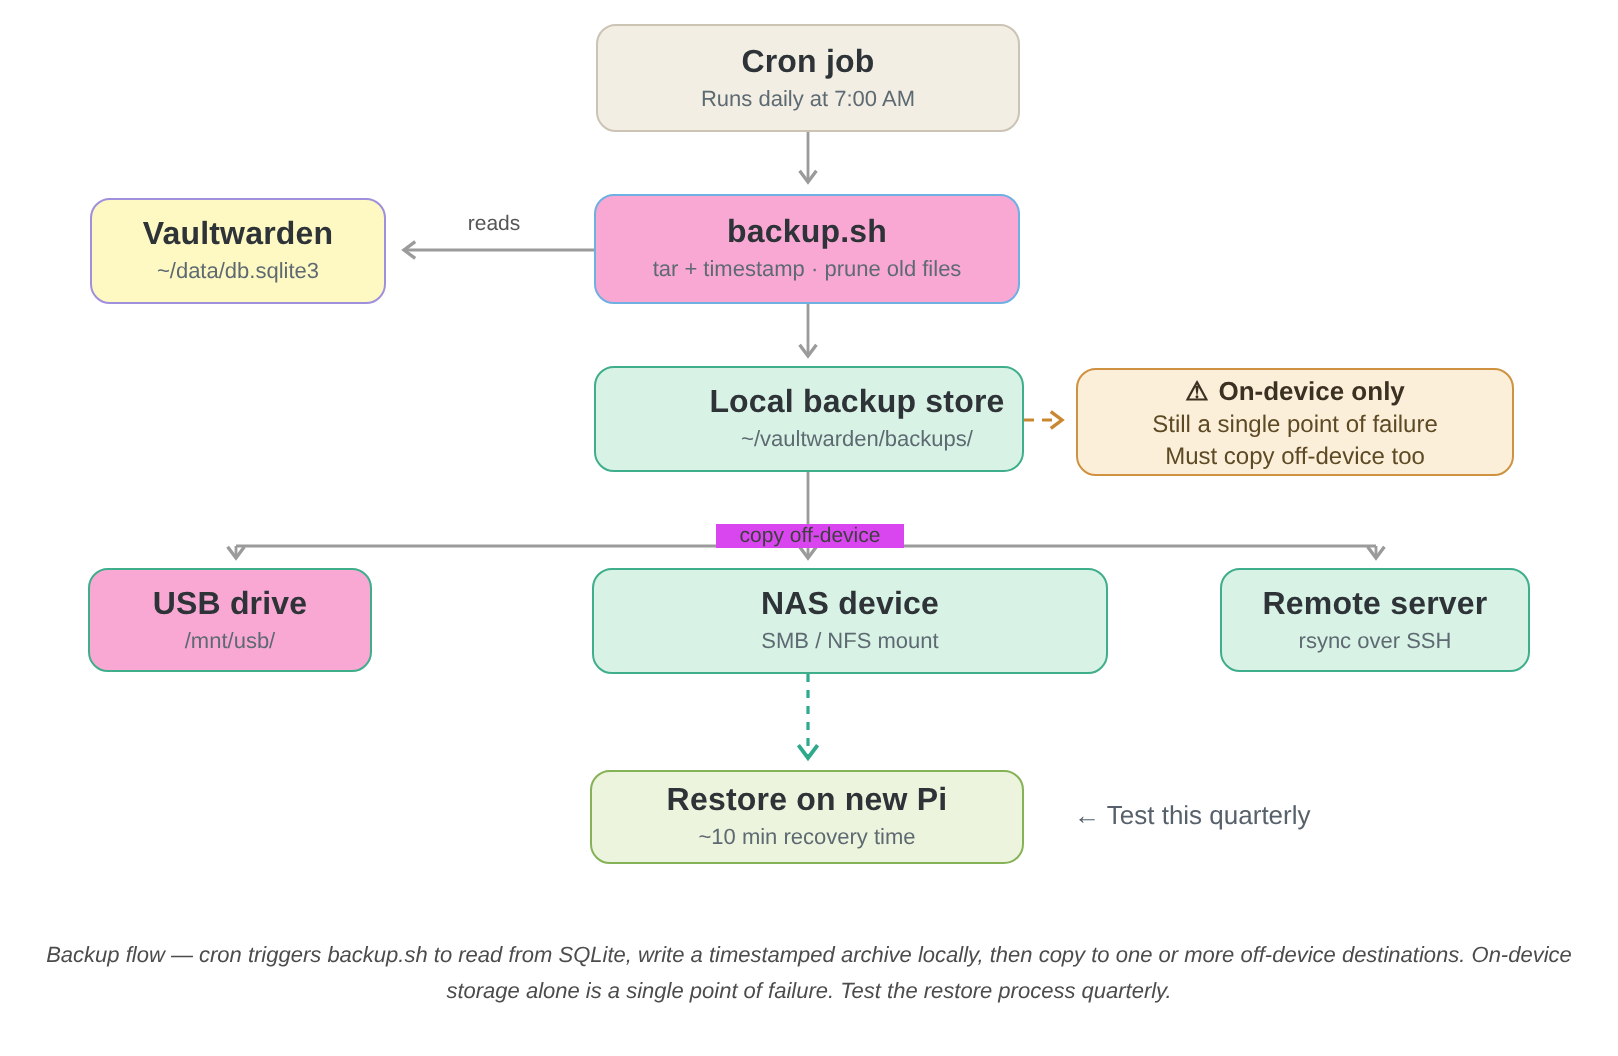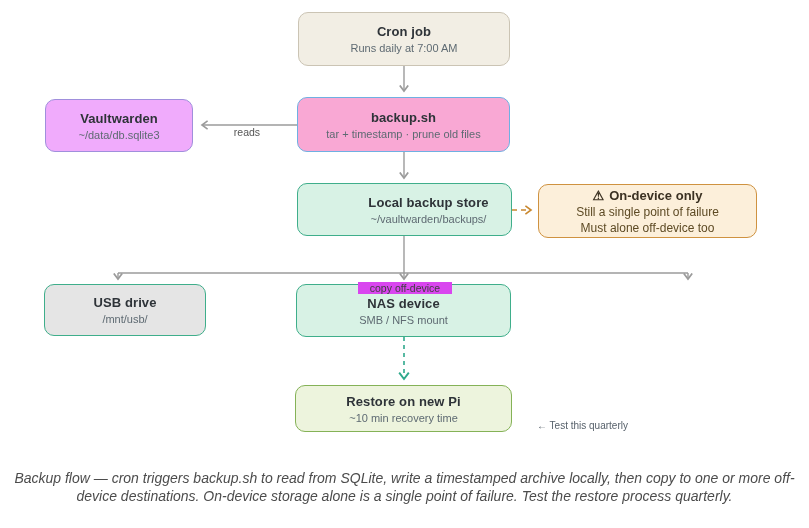--- a/index.html
+++ b/index.html
@@ -2,43 +2,43 @@
 <html><head>
 <meta charset="utf-8">
 <style>
   html,body{margin:0;padding:0;background:#ffffff;}
   body{font-family:"Liberation Sans", sans-serif;}
   .stage{position:relative;width:809px;height:528px;background:#ffffff;overflow:hidden;}
   svg.wires{position:absolute;left:0;top:0;width:809px;height:528px;pointer-events:none;}
 
   .node{position:absolute;border-radius:10px;display:flex;flex-direction:column;
         align-items:center;justify-content:center;gap:3px;box-sizing:border-box;}
-  .node-title{font-size:13px;font-weight:700;color:#2e3338;letter-spacing:0.1px;}
+  .node-title{font-size:16px;font-weight:700;color:#2e3338;letter-spacing:0.1px;}
   .node-sub{font-size:11px;color:#5e6a72;}
 
   .n-cron    {left:298px;top:12px; width:212px;height:54px;background:#f2eee4;border:1.4px solid #cbc4b4;}
   .n-backup  {left:297px;top:97px; width:213px;height:55px;background:#f9a8d4;border:1.4px solid #6fb0e2;}
-  .n-vault   {left:45px; top:99px; width:148px;height:53px;background:#f0abfc;border:1.4px solid #a08fdc;}
+  .n-vault   {left:45px; top:99px; width:148px;height:53px;background:#fef9c3;border:1.4px solid #a08fdc;}
   .n-local   {left:297px;top:183px;width:215px;height:53px;background:#d8f2e5;border:1.4px solid #3fae8b;padding-left:48px;}
   .n-warn    {left:538px;top:184px;width:219px;height:54px;background:#fcefda;border:1.4px solid #cf9240;gap:2px;}
-  .n-usb     {left:44px; top:284px;width:162px;height:52px;background:#e5e5e5;border:1.4px solid #3fae8b;text-align:center;}
-  .n-nas     {left:296px;top:284px;width:215px;height:53px;background:#d8f2e5;border:1.4px solid #3fae8b;}
+  .n-usb     {left:44px; top:284px;width:142px;height:52px;background:#f9a8d4;border:1.4px solid #3fae8b;text-align:center;}
+  .n-nas     {left:296px;top:284px;width:258px;height:53px;background:#d8f2e5;border:1.4px solid #3fae8b;}
   .n-remote  {left:610px;top:284px;width:155px;height:52px;background:#d8f2e5;border:1.4px solid #3fae8b;}
   .n-restore {left:295px;top:385px;width:217px;height:47px;background:#edf4dd;border:1.4px solid #85b257;}
 
   .warn-title{font-size:13px;font-weight:700;color:#3b3122;display:flex;align-items:center;gap:5px;}
   .warn-line{font-size:12px;color:#5d4a24;line-height:14px;}
 
-  .edge-label{position:absolute;font-size:10.5px;color:#4a4a4a;text-align:center;margin-top:20px;}
+  .edge-label{position:absolute;font-size:10.5px;color:#4a4a4a;text-align:center;}
   .lbl-reads{left:207px;top:106px;width:80px;color:#555555;}
   .lbl-copy{left:358px;top:262px;width:94px;background:#d946ef;color:#3f3f3f;}
-  .lbl-test{left:537px;top:400px;width:140px;text-align:left;color:#57616b;font-size:10px;}
+  .lbl-test{left:537px;top:400px;width:140px;text-align:left;color:#57616b;font-size:13px;}
 
   .caption{position:absolute;left:0;top:469px;width:809px;box-sizing:border-box;padding:0 7px;
-           text-align:center;font-style:italic;font-size:14px;line-height:18px;color:#4c4c4c;}
+           text-align:center;font-style:italic;font-size:11px;line-height:18px;color:#4c4c4c;}
 </style>
 </head>
 <body>
 
 <div class="stage">
 
   <svg class="wires" viewBox="0 0 809 528">
     <defs>
       <marker id="ah-gray" markerWidth="8" markerHeight="8" refX="4.5" refY="3.5" orient="auto">
         <path d="M0.5,0.5 L4.5,3.5 L0.5,6.5" fill="none" stroke="#9b9b9b" stroke-width="1.2"></path>
@@ -82,33 +82,37 @@
     <div class="node-title">Local backup store</div>
     <div class="node-sub">~/vaultwarden/backups/</div>
   </div>
 
   <div class="node n-warn">
     <div class="warn-title">
       <span>⚠</span>
       <span>On-device only</span>
     </div>
     <div class="warn-line">Still a single point of failure</div>
-    <div class="warn-line">Must alone off-device too</div>
+    <div class="warn-line">Must copy off-device too</div>
   </div>
 
   <div class="node n-usb">
     <div class="node-title">USB drive</div>
     <div class="node-sub">/mnt/usb/</div>
   </div>
 
   <div class="node n-nas">
     <div class="node-title">NAS device</div>
     <div class="node-sub">SMB / NFS mount</div>
   </div>
 
+  <div class="node n-remote">
+    <div class="node-title">Remote server</div>
+    <div class="node-sub">rsync over SSH</div>
+  </div>
 
   <div class="node n-restore">
     <div class="node-title">Restore on new Pi</div>
     <div class="node-sub">~10 min recovery time</div>
   </div>
 
   <div class="edge-label lbl-reads">reads</div>
   <div class="edge-label lbl-copy">copy off-device</div>
   <div class="edge-label lbl-test">← Test this quarterly</div>
 

